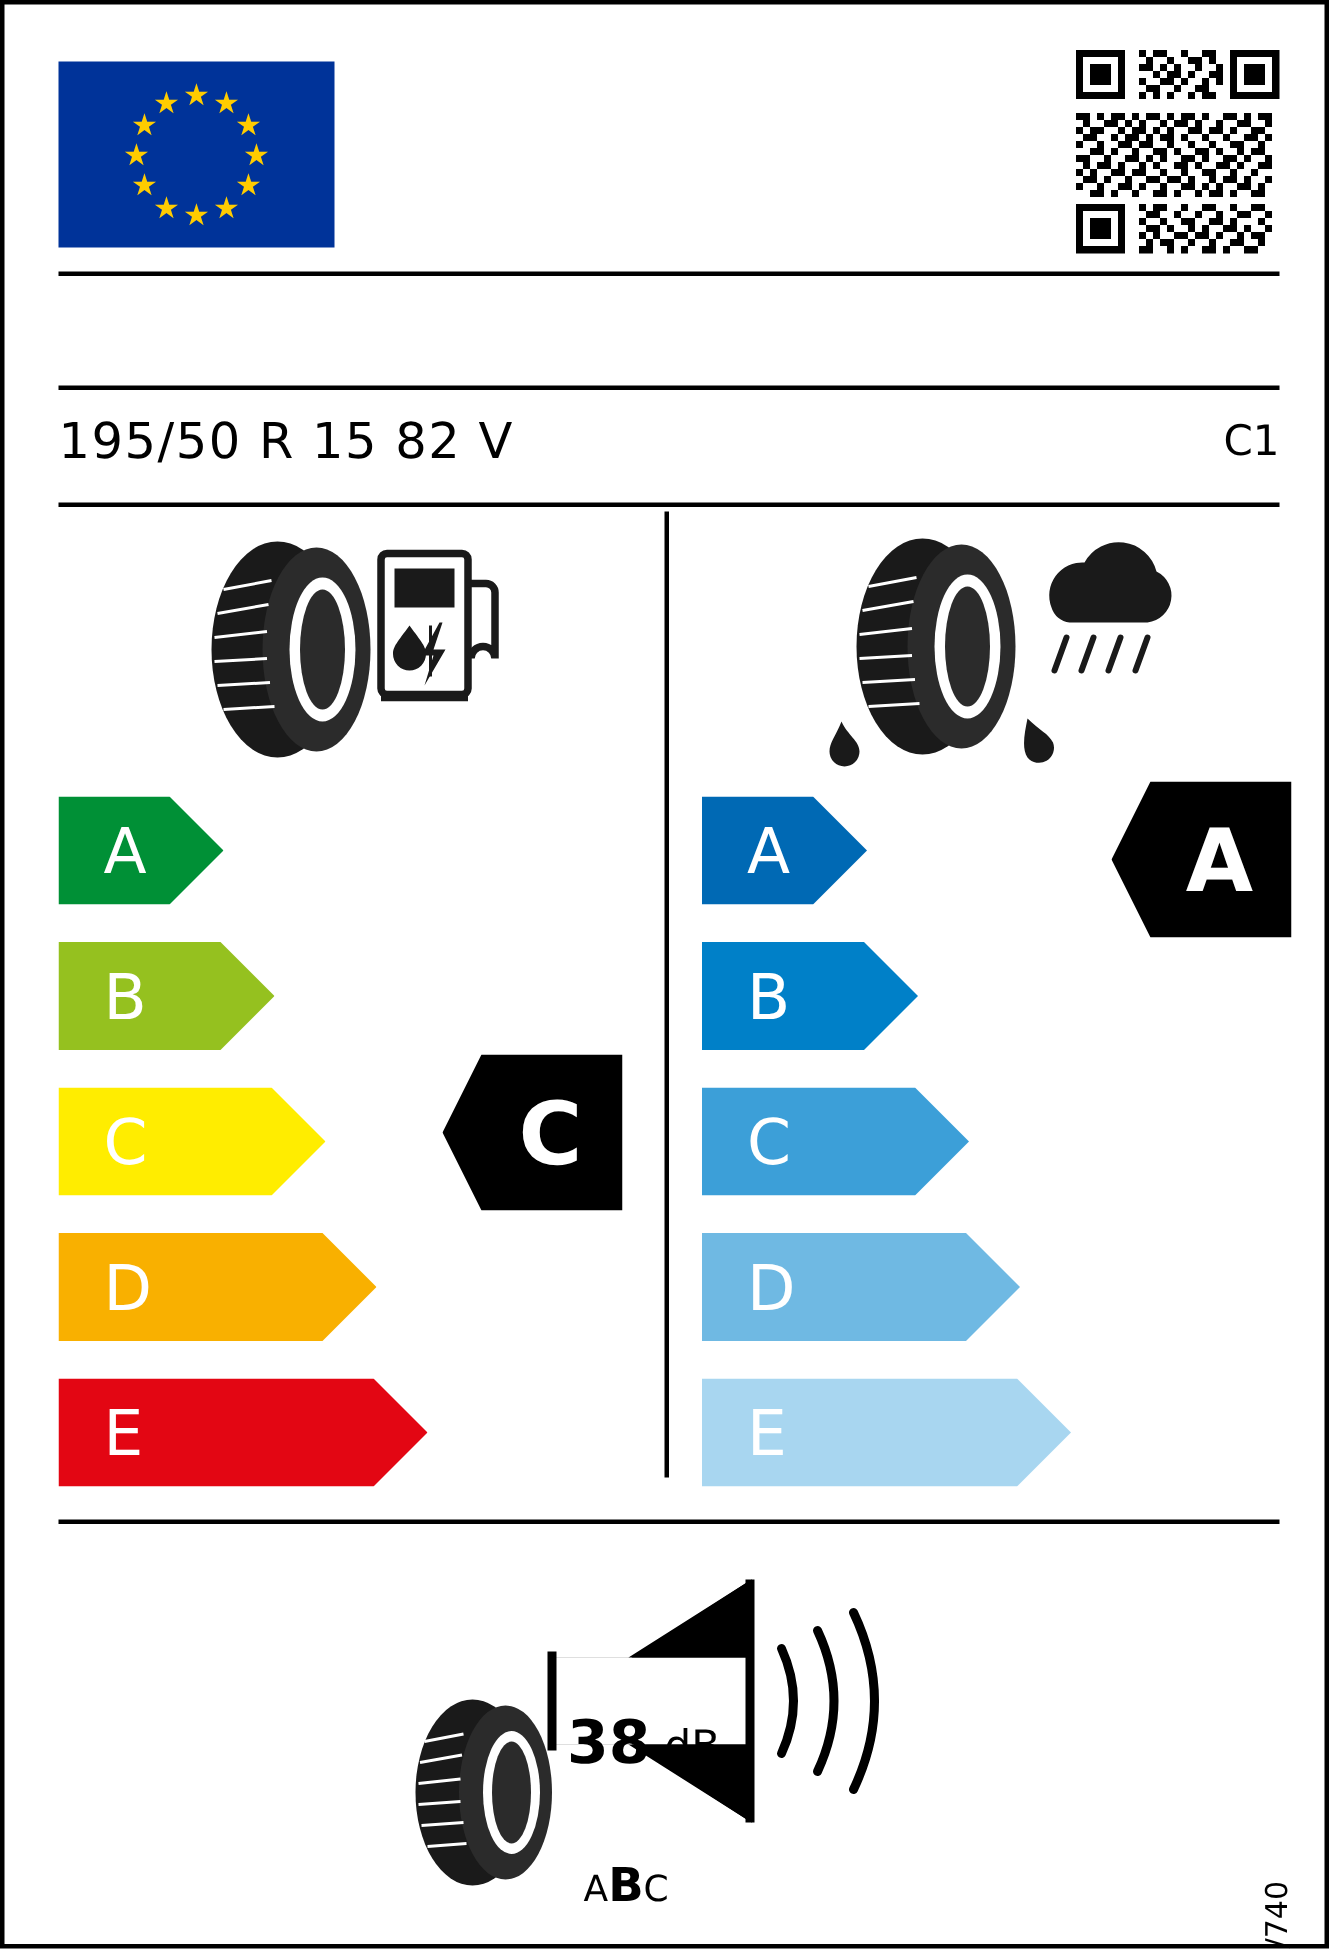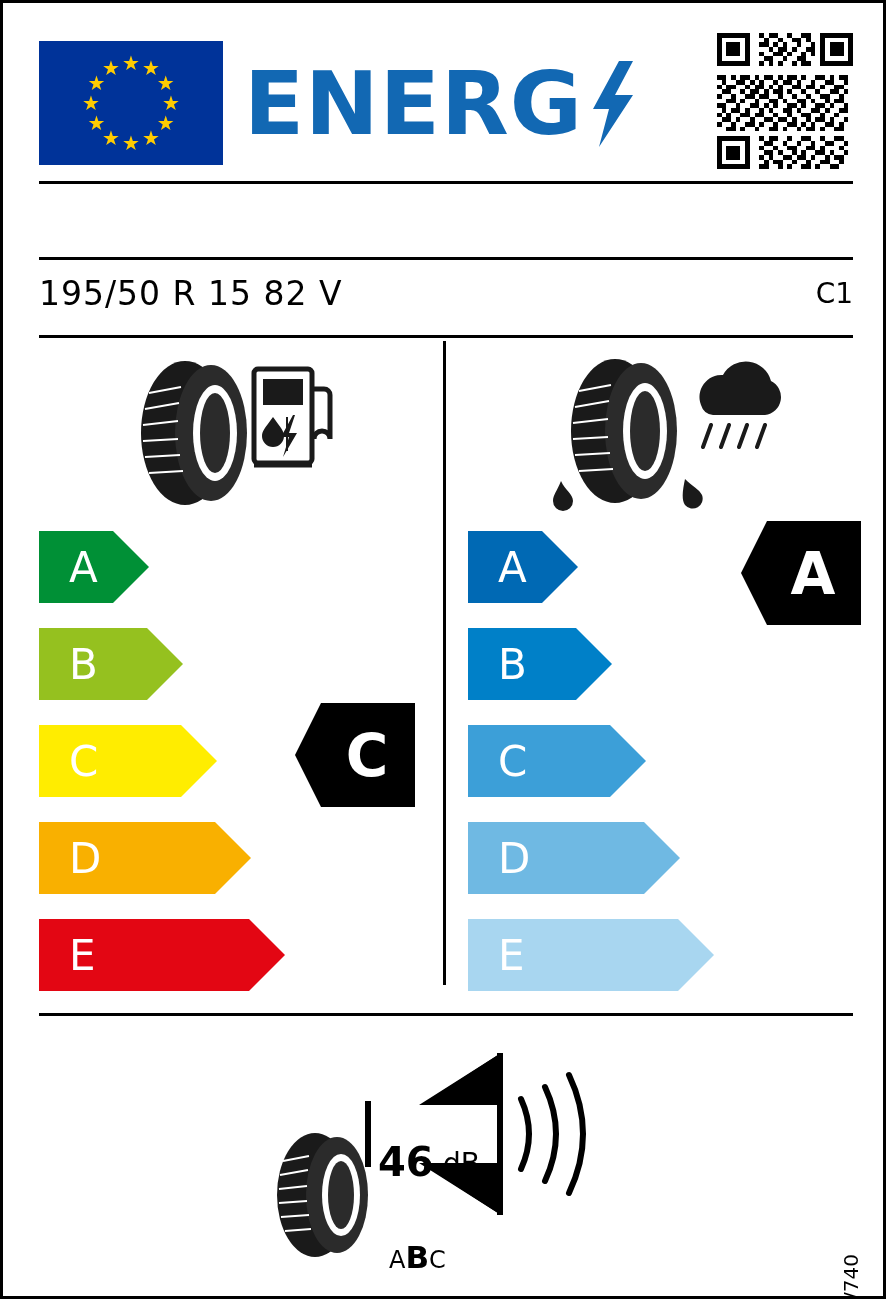--- a/index.html
+++ b/index.html
@@ -220,26 +220,20 @@
         <span class="eu-star" style="left: 116.641px; top: 72px;">★</span>
         <span class="eu-star" style="left: 102px; top: 86.641px;">★</span>
         <span class="eu-star" style="left: 82px; top: 92px;">★</span>
         <span class="eu-star" style="left: 62px; top: 86.641px;">★</span>
         <span class="eu-star" style="left: 47.359px; top: 72px;">★</span>
         <span class="eu-star" style="left: 42px; top: 52px;">★</span>
         <span class="eu-star" style="left: 47.359px; top: 32px;">★</span>
         <span class="eu-star" style="left: 62px; top: 17.359px;">★</span>
       </div>
 
-    <div class="energ-wrap">
-      <span class="energ-text">ENERG</span>
-      <svg class="energ-bolt" viewBox="0 0 48 86">
-        <polygon points="30,0 4,48 20,48 10,86 44,34 26,34 44,0" fill="#1268B3"></polygon>
-      </svg>
-    </div>
 
     <svg class="qr" viewBox="0 0 29 29" shape-rendering="crispEdges">
       <rect width="29" height="29" fill="#fff"></rect>
       <g fill="#000">
         <rect x="0" y="0" width="7" height="7"></rect>
           <rect x="1" y="1" width="5" height="5" fill="#fff"></rect>
           <rect x="2" y="2" width="3" height="3"></rect>
         <rect x="22" y="0" width="7" height="7"></rect>
           <rect x="23" y="1" width="5" height="5" fill="#fff"></rect>
           <rect x="24" y="2" width="3" height="3"></rect>
@@ -576,21 +570,21 @@
       <rect x="244" y="10" width="6" height="162" fill="#000000"></rect>
     </g>
     <g fill="none" stroke="#000000" stroke-width="6" stroke-linecap="round">
       <path d="M268 56 q16 35 0 70"></path>
       <path d="M292 44 q22 47 0 94"></path>
       <path d="M316 32 q28 59 0 118"></path>
     </g>
   </svg>
 
   <div class="noise-area" style="pointer-events:none;">
-    <span class="db-value">46</span>
+    <span class="db-value">38</span>
     <span class="db-unit">dB</span>
     <span class="noise-classes">
       <span>A</span><span class="sel">B</span><span>C</span>
     </span>
   </div>
 
   <div class="year">2020/740</div>
 </div>
 
 </body></html>

